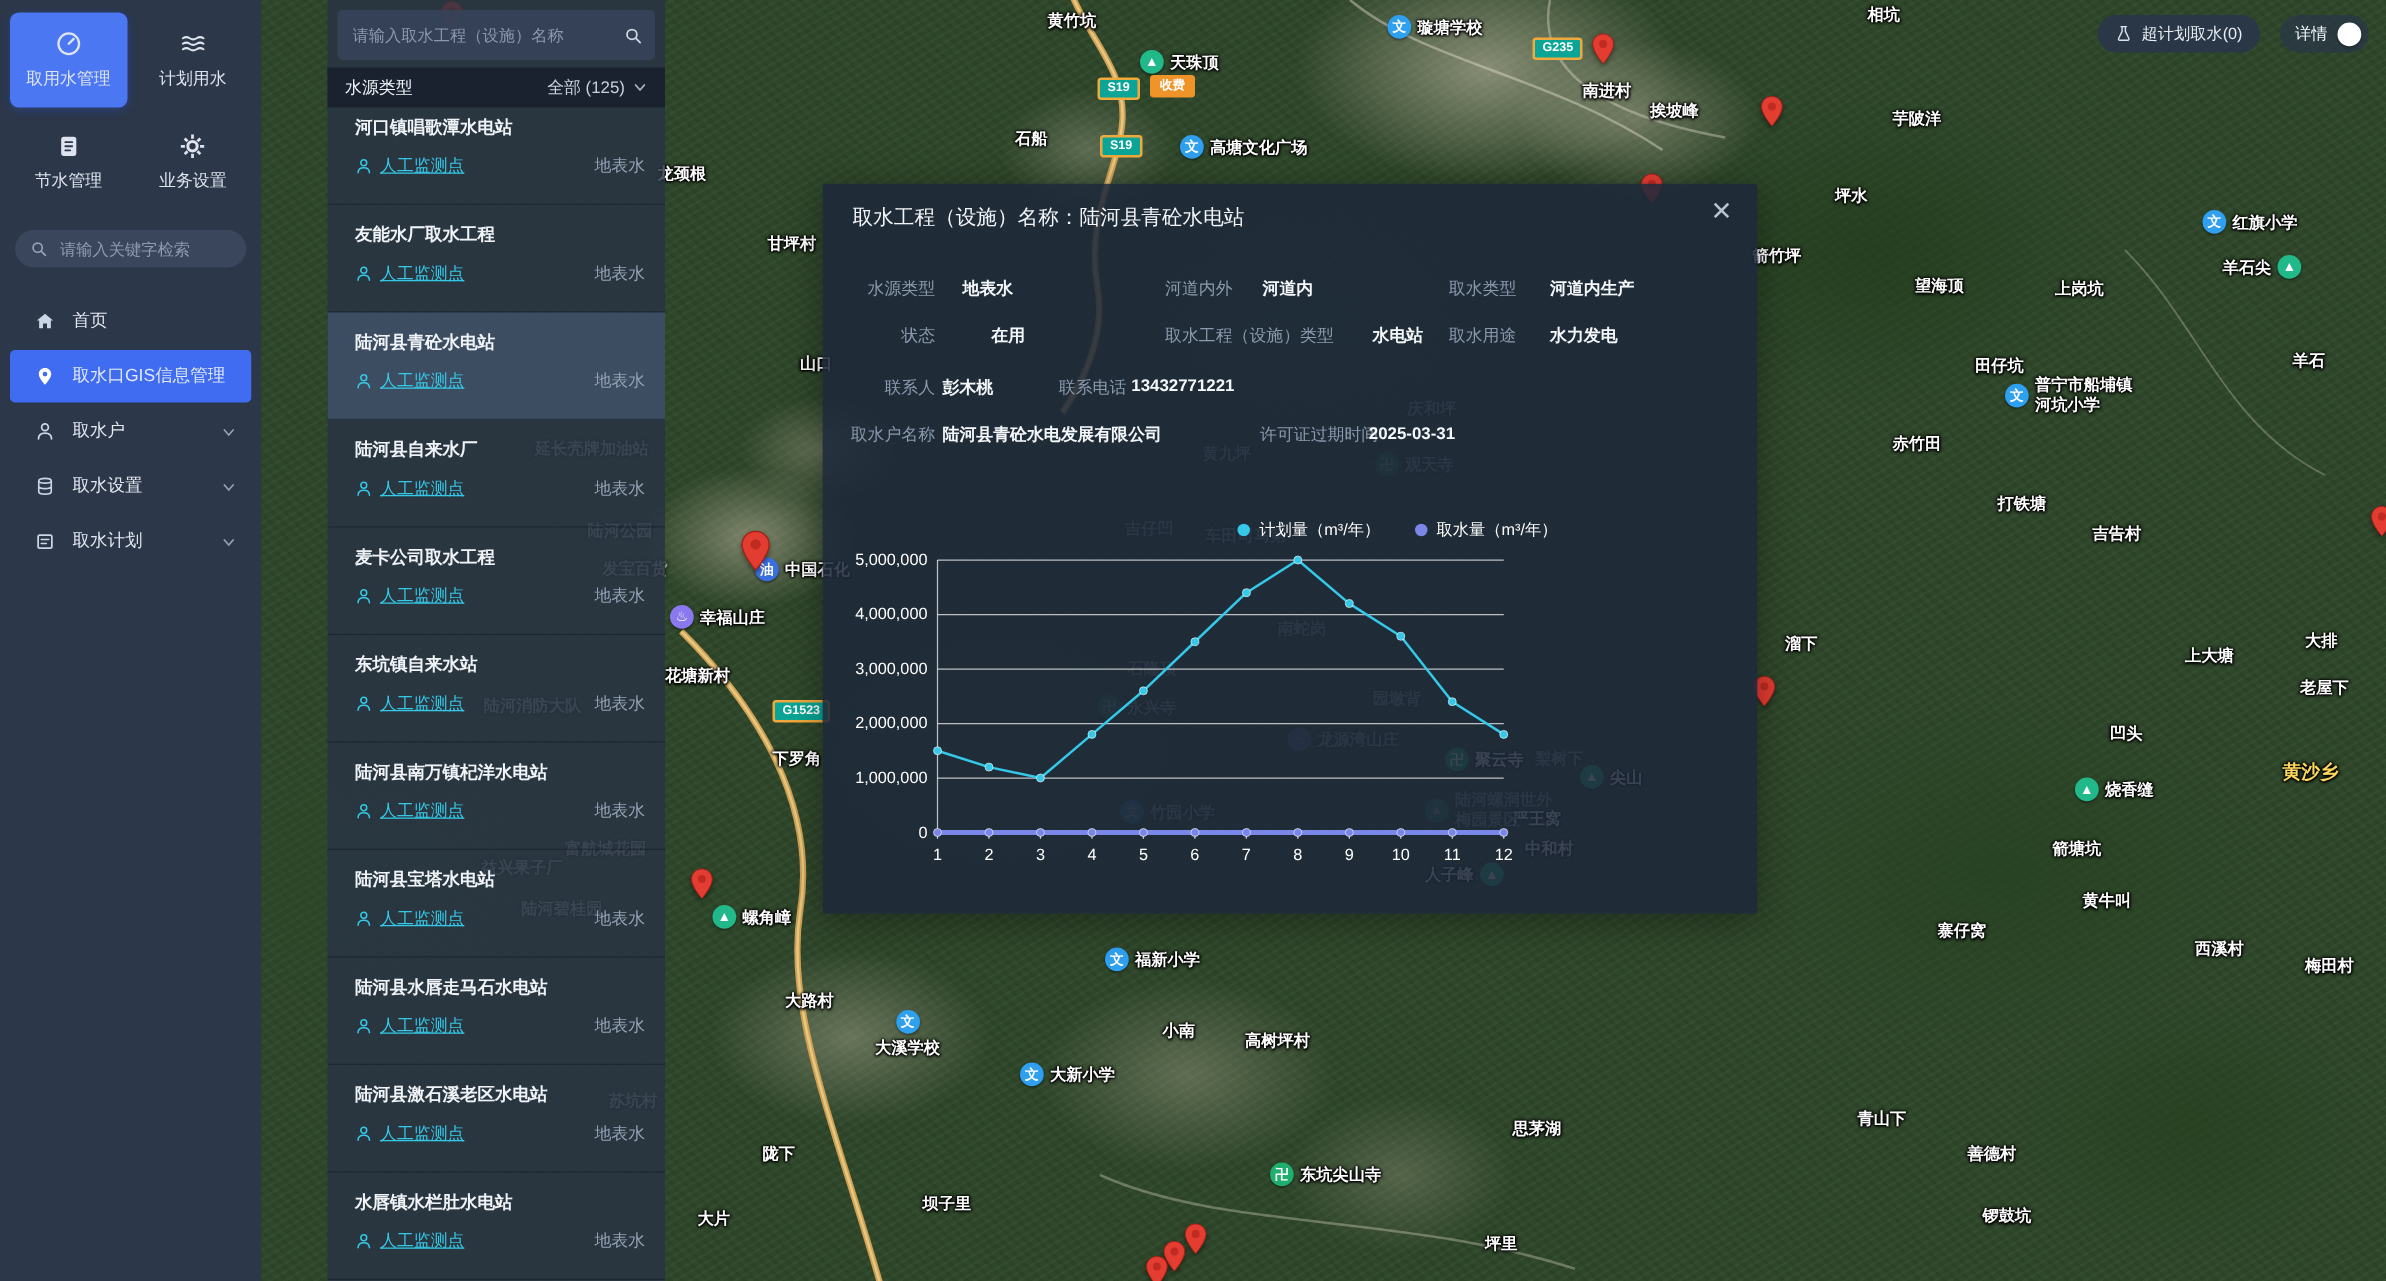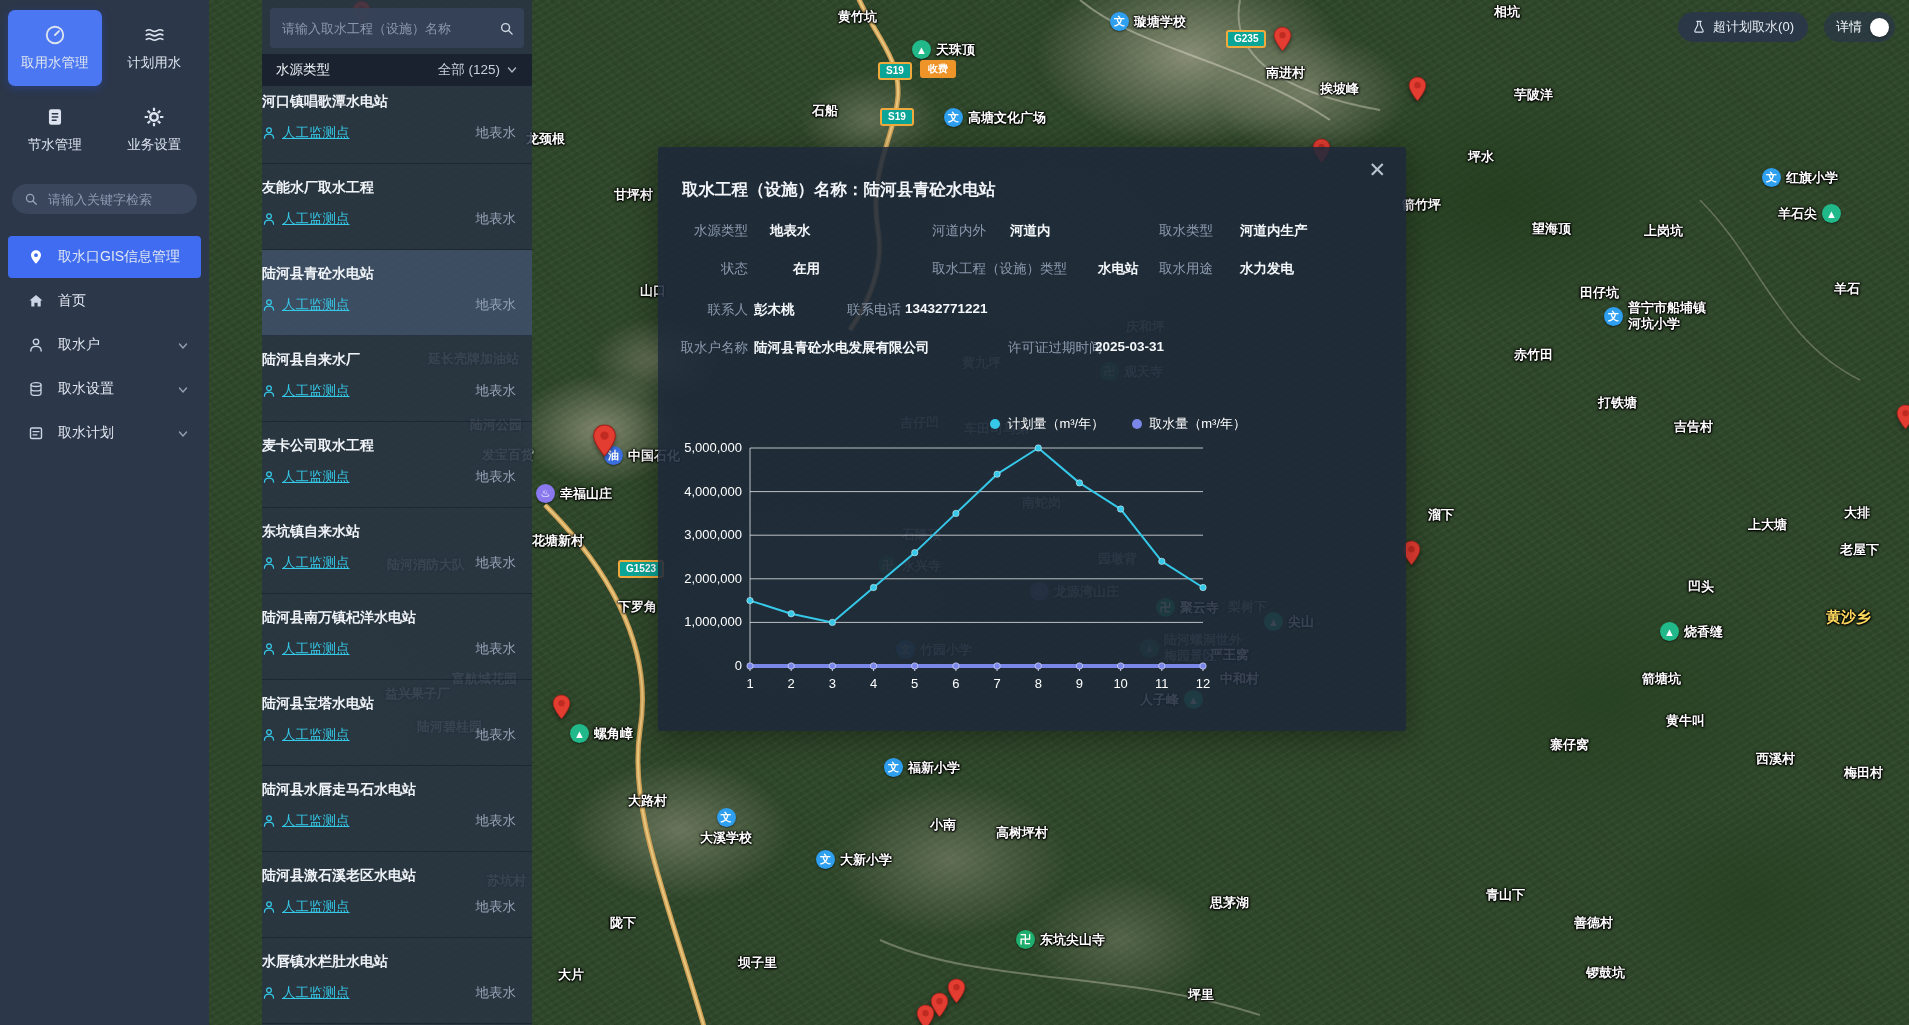--- a/index.html
+++ b/index.html
@@ -76,39 +76,39 @@
     border-radius:4px;padding:0 10px;}
   .st-search input{flex:1;background:transparent;border:none;outline:none;color:#cdd7e4;font-size:13px;font-family:inherit;}
   .st-search input::placeholder{color:#8b98ac;}
   .st-search svg{width:15px;height:15px;color:#cfd8e4;flex:0 0 auto;}
   .st-filter{display:flex;align-items:center;height:32px;background:rgba(25,33,47,.92);padding:0 14px;
     color:#f0f4f8;font-size:13.5px;}
   .st-filter .sp{flex:1;}
   .st-filter .val{color:#c7d0dc;margin-right:6px;}
   .st-filter svg{width:12px;height:12px;color:#aab6c6;}
   .st-list{position:absolute;top:78px;bottom:0;left:0;right:0;overflow:hidden;}
-  .st-item{padding:15px 16px 0 0;height:70px;border-bottom:1px solid rgba(15,22,34,.45);cursor:pointer;}
+  .st-item{padding:15px 16px 0 22px;height:70px;border-bottom:1px solid rgba(15,22,34,.45);cursor:pointer;}
   .st-item.selected{background:rgba(92,116,152,.38);}
   .st-name{color:#f0f4f8;font-size:14px;font-weight:bold;}
   .st-row{display:flex;align-items:center;margin-top:13px;}
   .st-mon{display:inline-flex;align-items:center;gap:6px;color:#35c9e8;font-size:13.5px;text-decoration:underline;cursor:pointer;}
   .st-mon svg{width:14px;height:14px;}
   .st-type{margin-left:auto;color:#95a2b5;font-size:13.5px;}
   
   .topbar{position:absolute;top:12px;right:14px;z-index:15;display:flex;align-items:center;gap:16px;}
   .tp-pill{display:flex;align-items:center;gap:7px;height:30px;padding:0 14px;border-radius:15px;
     background:rgba(42,54,74,.92);color:#e6ecf4;font-size:13px;cursor:pointer;}
   .tp-pill svg{width:14px;height:14px;color:#dbe3ee;}
   .tp-detail{display:flex;align-items:center;gap:8px;height:30px;padding:0 6px 0 12px;border-radius:15px;
     background:rgba(42,54,74,.7);color:#f2f6fa;font-size:13px;cursor:pointer;}
   .tp-knob{width:19px;height:19px;border-radius:50%;background:#fff;box-shadow:0 1px 3px rgba(0,0,0,.4);}
   
   .modal{position:absolute;left:658px;top:147px;width:748px;height:584px;z-index:20;
     background:rgba(30,41,58,.88);border-radius:3px;box-shadow:0 6px 30px rgba(0,0,0,.35);}
-  .modal-title{position:absolute;left:24px;top:16px;color:#f2f5f9;font-size:16.5px;font-weight:bold;margin-top:16px;}
+  .modal-title{position:absolute;left:24px;top:16px;color:#f2f5f9;font-size:16.5px;font-weight:normal;}
   .modal-close{position:absolute;right:20px;top:12px;color:#b9c4d2;font-size:21px;cursor:pointer;line-height:1;}
   .mf-label{position:absolute;color:#8b99ad;font-size:13.5px;text-align:right;white-space:nowrap;}
   .mf-value{position:absolute;color:#f5f8fb;font-size:13.5px;font-weight:bold;white-space:nowrap;}
   #chart{position:absolute;left:0;top:240px;}
   .legend{position:absolute;top:268px;right:160px;display:flex;gap:28px;z-index:2;}
   .legend-item{display:flex;align-items:center;gap:7px;color:#fff;font-size:13px;cursor:pointer;}
   .legend-dot{width:10px;height:10px;border-radius:50%;}
 </style>
 </head>
 <body>
@@ -663,36 +663,36 @@
   </div>
       </div>
     <div class="side-search">
       <svg viewBox="0 0 16 16">
           <circle cx="7" cy="7" r="4.2" fill="none" stroke="currentColor" stroke-width="1.5"></circle>
           <path d="M10.2 10.2 L14 14" stroke="currentColor" stroke-width="1.5" stroke-linecap="round"></path>
         </svg>
       <input placeholder="请输入关键字检索" style="">
     </div>
     <nav class="menu" id="sideMenu">
+        <div class="menu-item">
+    <span class="mi-icon">
+            <svg viewBox="0 0 16 16">
+              <path d="M8 2 L14.5 7.4 L12.7 7.4 L12.7 13.5 L9.6 13.5 L9.6 9.8 L6.4 9.8 L6.4 13.5 L3.3 13.5 L3.3 7.4 L1.5 7.4 Z" fill="currentColor"></path>
+            </svg>
+          </span>
+    <span class="mi-label">首页</span>
+
+  </div>
         <div class="menu-item active">
     <span class="mi-icon">
             <svg viewBox="0 0 16 16">
               <path d="M8 1.3 C5.1 1.3 3 3.5 3 6.2 C3 9.6 8 14.8 8 14.8 C8 14.8 13 9.6 13 6.2 C13 3.5 10.9 1.3 8 1.3 Z M8 8.1 A1.9 1.9 0 1 1 8 4.3 A1.9 1.9 0 0 1 8 8.1 Z" fill="currentColor" fill-rule="evenodd"></path>
             </svg>
           </span>
     <span class="mi-label">取水口GIS信息管理</span>
-
-  </div>
-        <div class="menu-item">
-    <span class="mi-icon">
-            <svg viewBox="0 0 16 16">
-              <path d="M8 2 L14.5 7.4 L12.7 7.4 L12.7 13.5 L9.6 13.5 L9.6 9.8 L6.4 9.8 L6.4 13.5 L3.3 13.5 L3.3 7.4 L1.5 7.4 Z" fill="currentColor"></path>
-            </svg>
-          </span>
-    <span class="mi-label">首页</span>
 
   </div>
         <div class="menu-item">
     <span class="mi-icon">
             <svg viewBox="0 0 16 16">
               <circle cx="8" cy="4.8" r="2.7" fill="none" stroke="currentColor" stroke-width="1.4"></circle>
               <path d="M2.8 14 C2.8 10.9 5 9.4 8 9.4 C11 9.4 13.2 10.9 13.2 14" fill="none" stroke="currentColor" stroke-width="1.4" stroke-linecap="round"></path>
             </svg>
           </span>
     <span class="mi-label">取水户</span>

